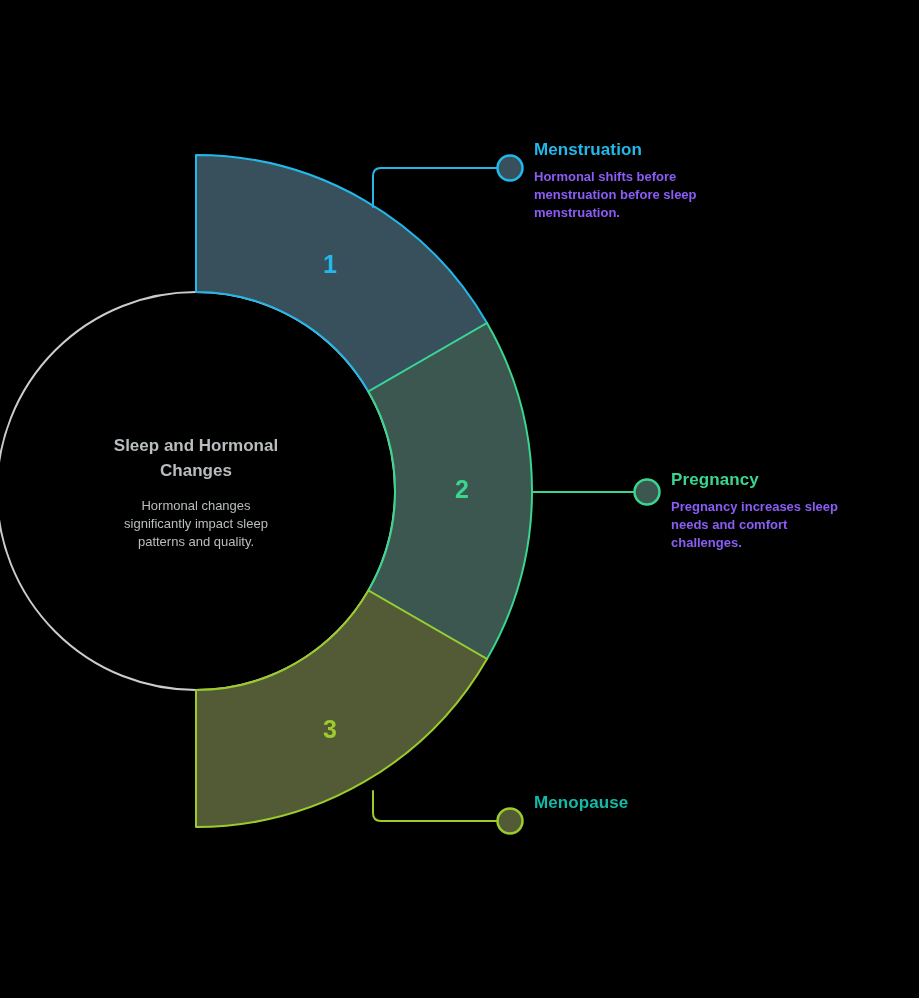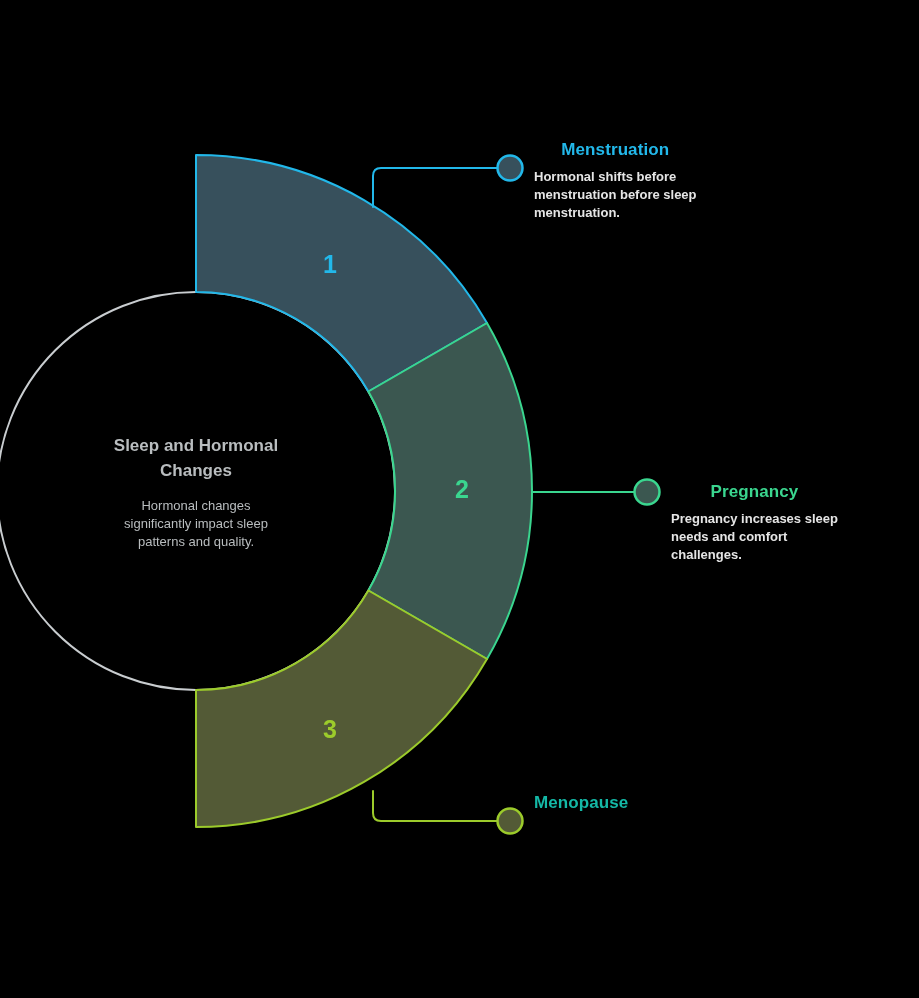--- a/index.html
+++ b/index.html
@@ -68,27 +68,26 @@
   .label-block {
     position: absolute;
   }
   .label-title {
     font-family: "Liberation Sans", sans-serif;
     font-size: 17px;
     font-weight: bold;
     margin: 0 0 8px 0;
     line-height: 1.15;
     letter-spacing: 0.1px;
-    text-align: center;
   }
   .label-desc {
     font-family: "Liberation Sans", sans-serif;
     font-size: 13px;
     font-weight: bold;
-    color: #e5e5e5;
+    color: #8b5cf6;
     margin: 0;
     line-height: 1.42;
     max-width: 196px;
   }
 </style>
 </head>
 <body style="background: rgb(0, 0, 0);">
 
 <div id="infographic-root">
 
@@ -123,21 +122,21 @@
 
   <div class="label-block" id="label-block-0" style="left:534px; top:140px;">
     <p class="label-title" id="label-title-0" style="color: rgb(34, 184, 234);">Menstruation</p>
     <p class="label-desc">
       <span>Hormonal shifts before</span><br>
       <span>menstruation before sleep</span><br>
       <span>menstruation.</span>
     </p>
   </div>
 
-  <div class="label-block" id="label-block-1" style="left:671px; top:470px;margin-top:12px;">
+  <div class="label-block" id="label-block-1" style="left:671px; top:470px;">
     <p class="label-title" id="label-title-1" style="color: rgb(58, 214, 143);">Pregnancy</p>
     <p class="label-desc">
       <span>Pregnancy increases sleep</span><br>
       <span>needs and comfort</span><br>
       <span>challenges.</span>
     </p>
   </div>
 
   <div class="label-block" id="label-block-2" style="left:534px; top:793px;">
     <p class="label-title" id="label-title-2" style="color: #14b8a6;">Menopause</p>

